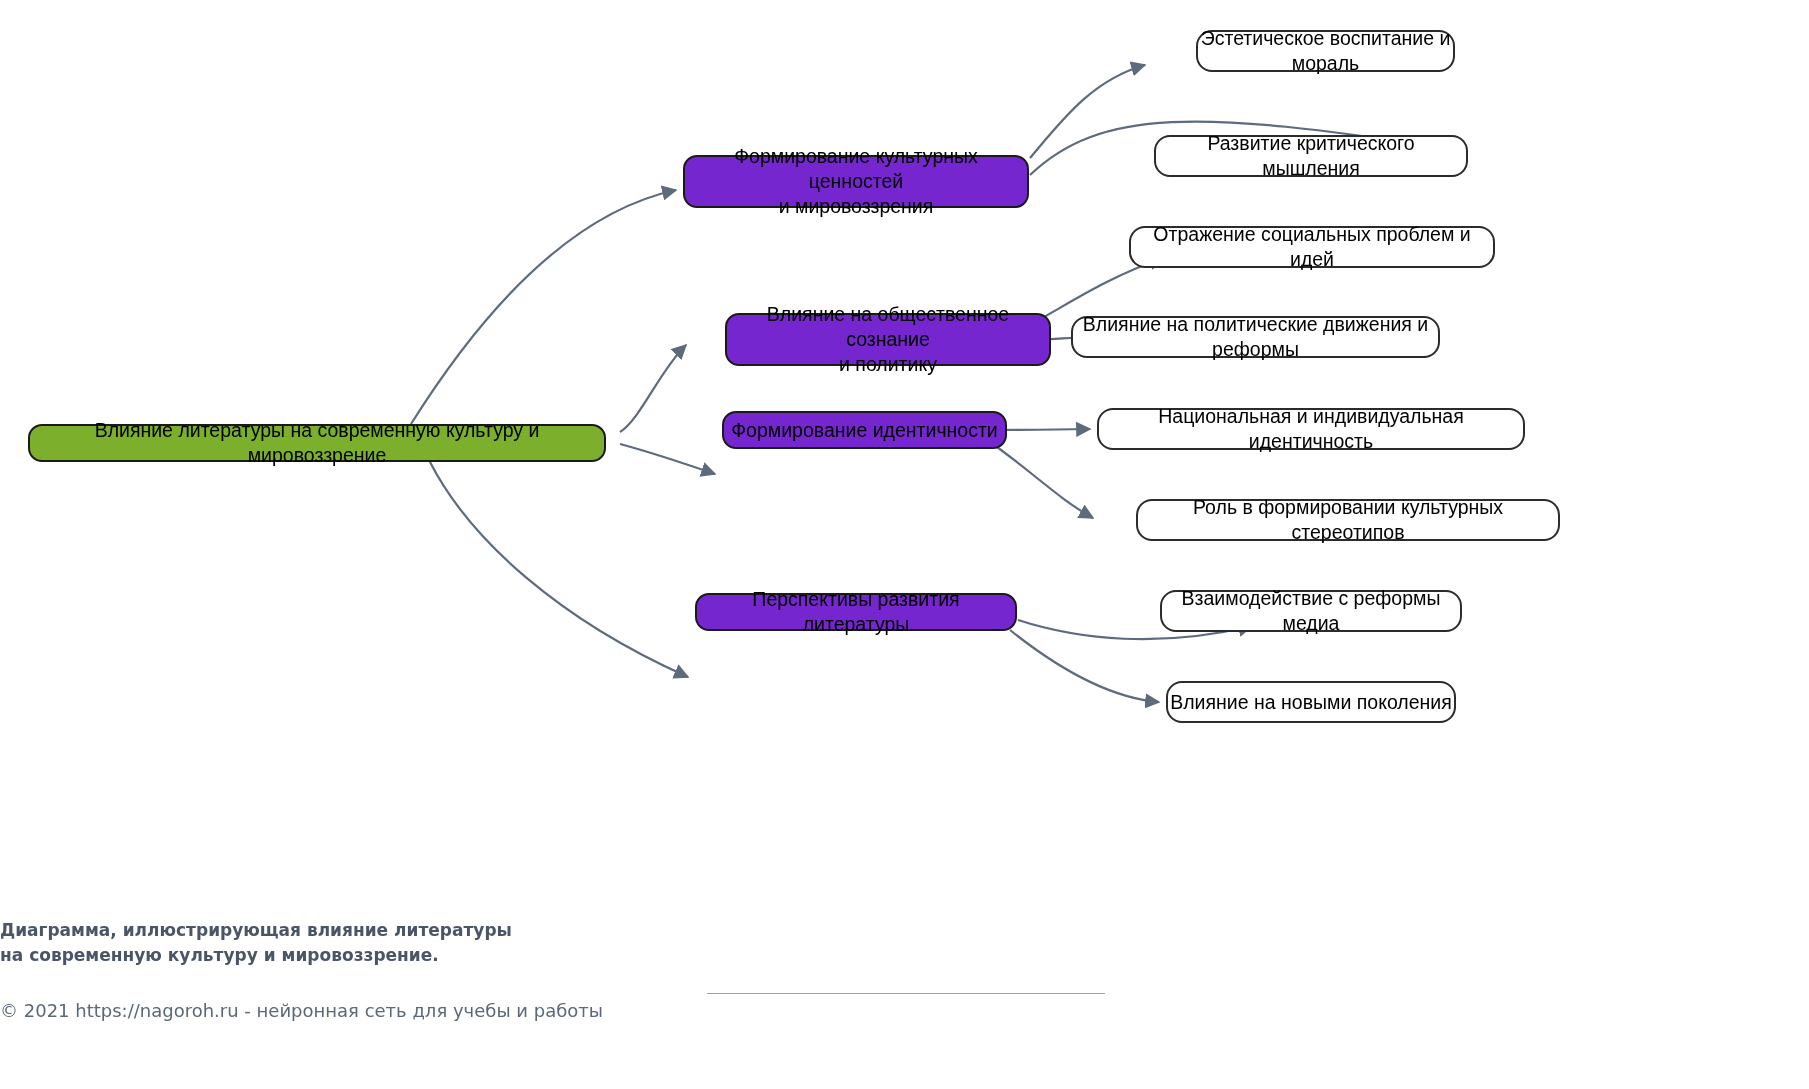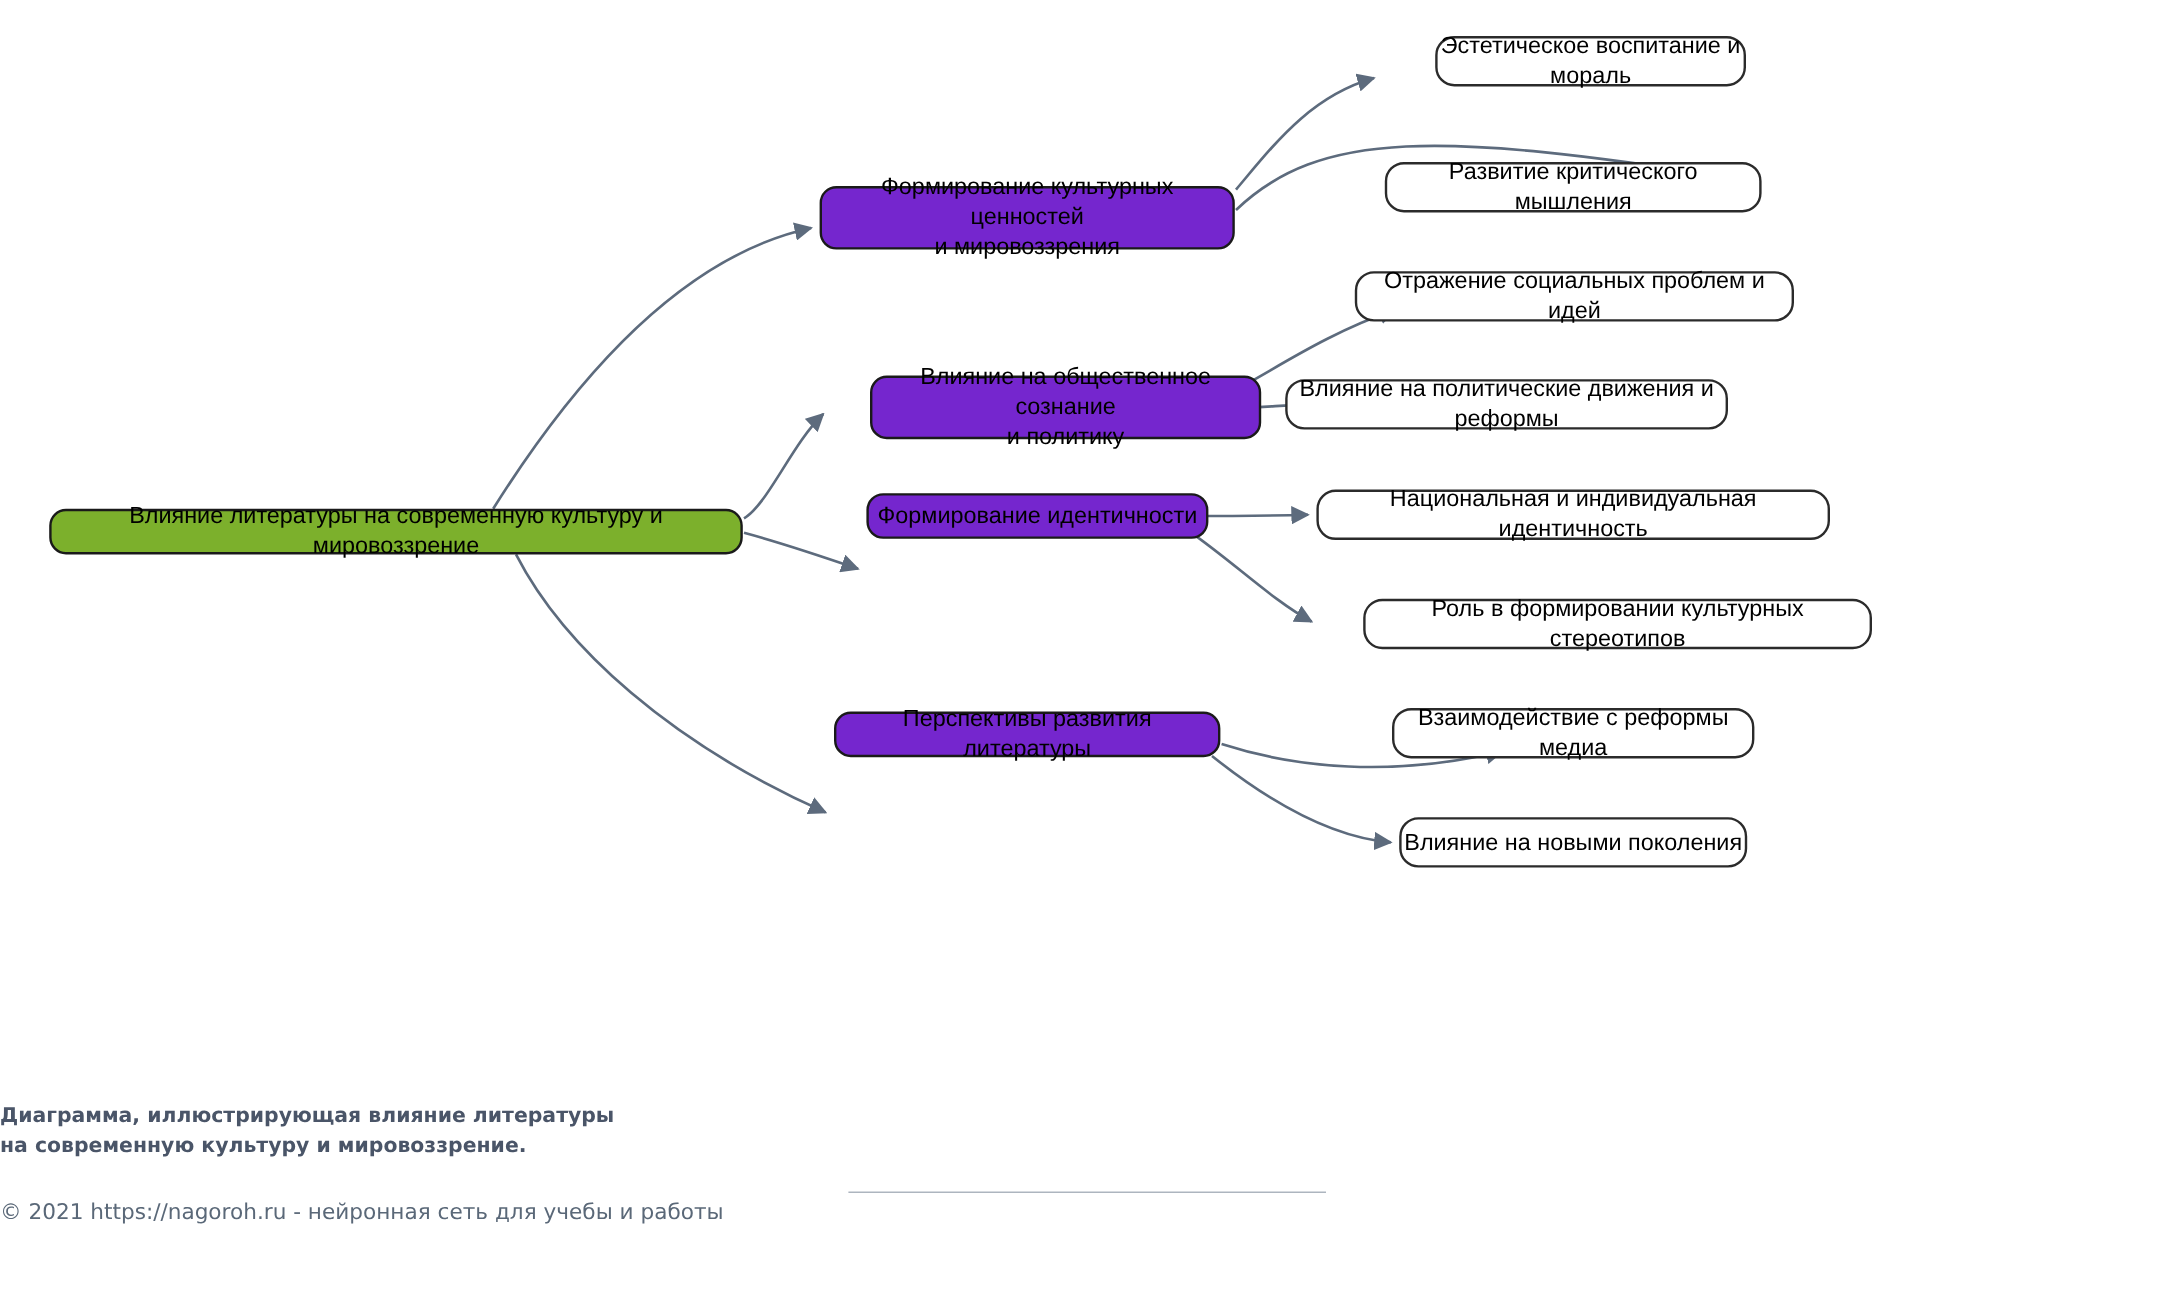--- a/index.html
+++ b/index.html
@@ -106,21 +106,21 @@
     <path d="M 1020 340 C 1050 340 1062 338 1089 337"></path>
 
     <path d="M 990 430 C 1020 430 1050 430 1090 429"></path>
     <path d="M 990 442 C 1030 470 1060 500 1093 518"></path>
 
     <path d="M 1018 620 C 1080 640 1160 648 1252 626"></path>
     <path d="M 1010 630 C 1060 670 1110 698 1159 702"></path>
   </g>
 </svg>
 
-<div class="node node-root" style="left:41px; top:424px; width:578px; height:38px;">
+<div class="node node-root" style="left:28px; top:424px; width:578px; height:38px;">
   <span>Влияние литературы на современную культуру и мировоззрение</span>
 </div>
 
 <div class="node node-branch" style="left:683px; top:155px; width:346px; height:53px;">
   <span>Формирование культурных ценностей
 и мировоззрения</span>
 </div>
 
 <div class="node node-branch" style="left:693px; top:313px; width:326px; height:53px;margin-left:32px;">
   <span>Влияние на общественное сознание

